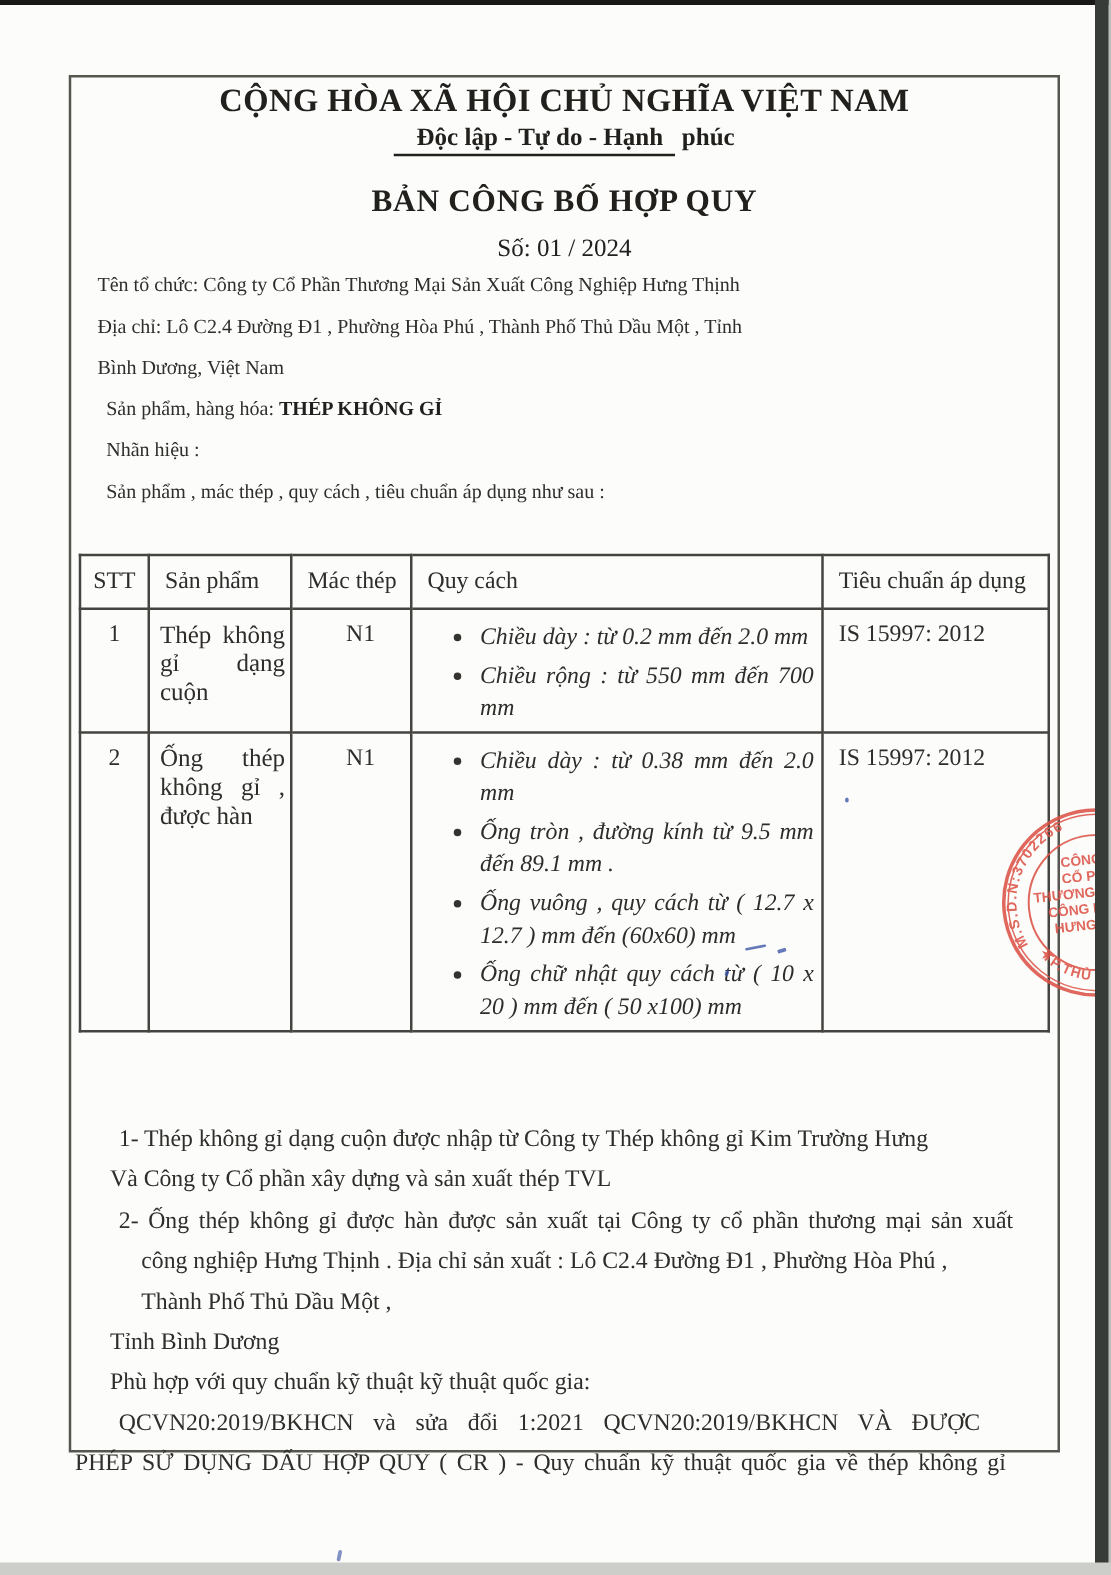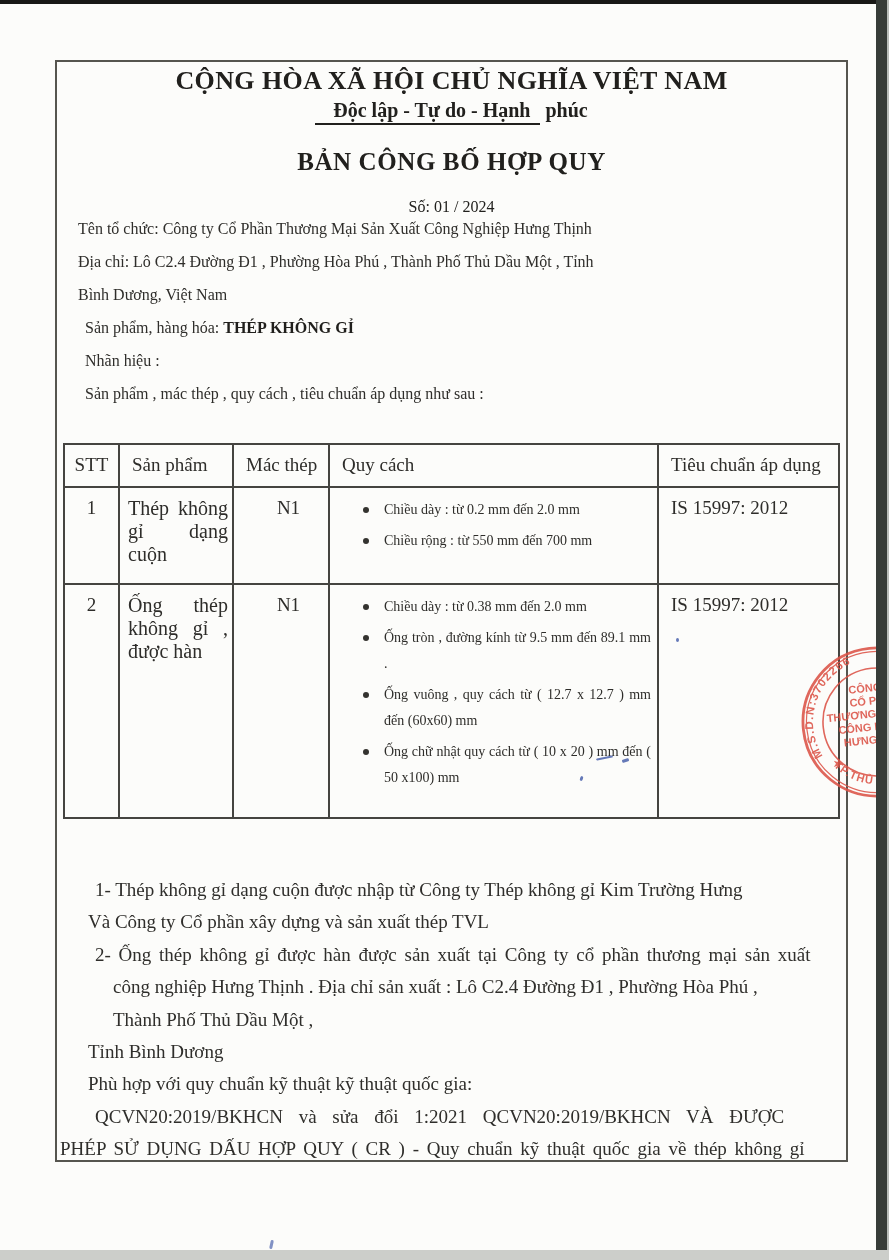--- a/index.html
+++ b/index.html
@@ -17,21 +17,21 @@
   .page-border{position:absolute;left:55px;top:60px;width:793px;height:1102px;
                border:2px solid #56554f;box-sizing:border-box;}
 
   .line{white-space:nowrap;}
 
   .hdr{position:absolute;left:55px;width:793px;text-align:center;color:#21201d;}
   .hdr-national{top:66px;font-size:26px;font-weight:bold;letter-spacing:.4px;}
   .hdr-motto{top:99px;font-size:20px;font-weight:bold;}
   .hdr-motto .u{border-bottom:2px solid #21201d;padding:0 10px 2px 18px;}
   .doc-title{top:148px;font-size:25px;font-weight:bold;letter-spacing:.6px;}
-  .doc-number{top:198px;font-size:16px;}
+  .doc-number{top:188px;font-size:20px;}
 
   .info{position:absolute;left:55px;top:212px;width:793px;font-size:16px;line-height:33px;}
   .info .ml-a{margin-left:23px;}
   .info .ml-b{margin-left:30px;}
   .bold{font-weight:bold;color:#201f1c;}
 
   
   table.spec{position:absolute;left:63px;top:443px;width:775px;border-collapse:collapse;
              table-layout:fixed;font-size:19px;color:#2e2d2a;}
   table.spec td{border:2px solid #454440;vertical-align:top;box-sizing:border-box;overflow:hidden;}
@@ -39,26 +39,26 @@
   tr.hrow td{vertical-align:middle;padding:0 0 2px 12px;font-size:19px;}
   tr.hrow td.c-stt{text-align:center;padding-left:0;}
   tr.r1{height:97px;} tr.r2{height:234px;}
   td.c-stt{text-align:center;padding-top:9px;}
   td.c-sp{font-size:20px;padding:9px 4px 0 8px;text-align:justify;}
   td.c-mt{text-align:center;padding-top:9px;padding-left:16px;}
   td.c-tc{padding:9px 6px 0 12px;}
   td.c-qc{padding:9px 6px 0 0;}
   ul.qc{margin:0;padding:0 0 0 30px;list-style:none;}
   ul.qc li{position:relative;padding-left:24px;margin-bottom:5px;line-height:26px;
-           text-align:justify;font-size:14px;}
+           text-align:justify;font-size:19px;font-style:italic;}
   ul.qc li::before{content:"";position:absolute;left:3px;top:10px;width:6px;height:6px;
            border-radius:50%;background:#34332f;}
 
   
-  .notes{position:absolute;left:55px;top:874px;width:793px;font-size:19px;line-height:32.4px;}
+  .notes{position:absolute;left:55px;top:896px;width:793px;font-size:19px;line-height:32.4px;}
   .notes .n-a{margin-left:40px;}
   .notes .n-b{margin-left:33px;}
   .notes .n-c{margin-left:58px;}
   .notes .n-d{margin-left:5px;}
   .ws-wide{word-spacing:11px;}
   .ws-mid{word-spacing:3px;}
 
   
   .stamp-clip{position:absolute;left:780px;top:640px;width:97px;height:166px;overflow:hidden;}
   .stamp-clip svg{position:absolute;left:17px;top:2px;}

